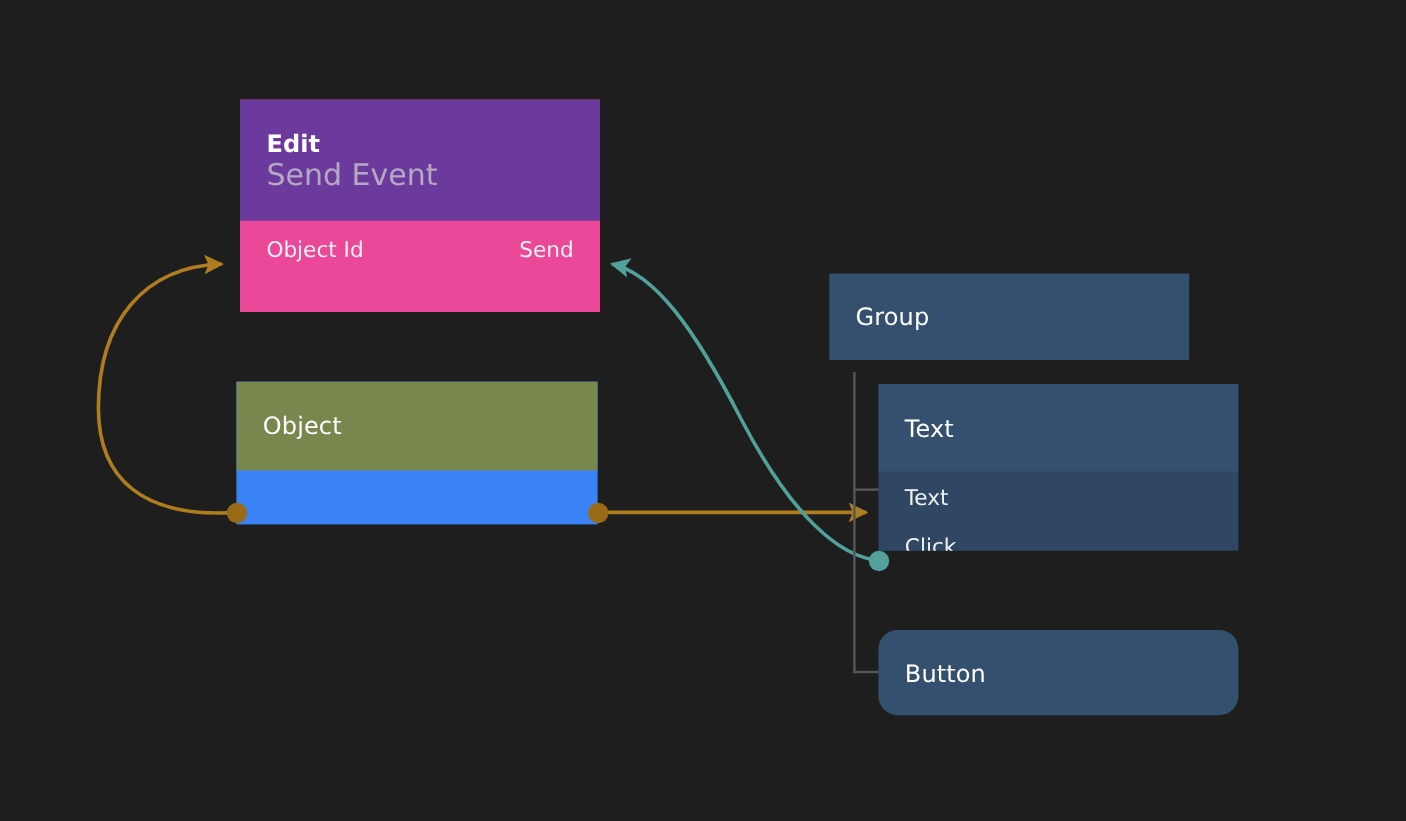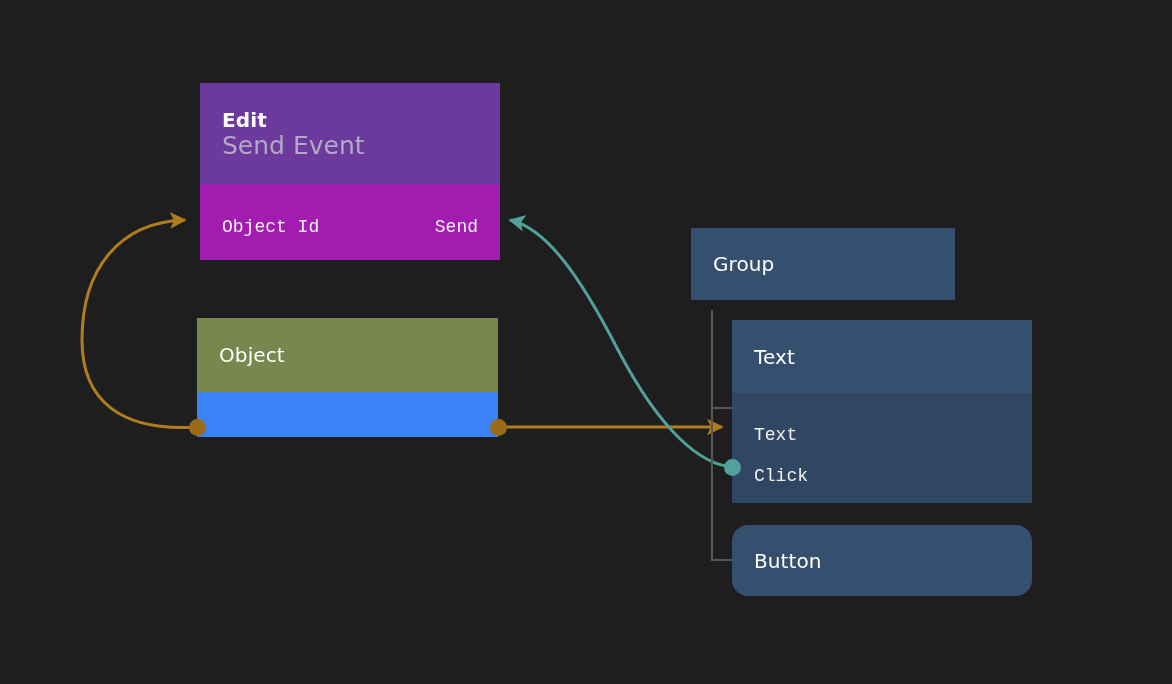--- a/index.html
+++ b/index.html
@@ -60,45 +60,44 @@
     color: #b4a8c4;
   }
   .node-body {
     box-sizing: border-box;
     width: 100%;
     padding: 0 22px;
     position: relative;
   }
   .port-row {
     display: flex;
-    align-items: flex-end;
+    align-items: flex-start;
     justify-content: space-between;
     height: 40px;
-    font-family: Liberation Mono, monospace;
   }
   .port-label {
     font-size: 18px;
     line-height: 22px;
     color: #f0f0f0;
     white-space: nowrap;
   }
   .port-label.right {
     text-align: right;
   }
   .port-spacer {
     flex: 1 1 auto;
   }
 
   
   #node-edit {
     left: 200px;
     top: 83px;
     width: 300px;
     height: 177px;
-    background: #a21caf;
+    background: #ec4899;
   }
   #node-edit .node-header {
     height: 101px;
     background: #6b3a9c;
     padding-top: 24px;
     justify-content: flex-start;
   }
   #node-edit .node-body {
     height: 76px;
     display: flex;
@@ -122,34 +121,34 @@
     height: 73px;
     display: flex;
     align-items: flex-start;
     padding-top: 13px;
   }
 
   
   #node-group {
     left: 691px;
     top: 228px;
-    width: 264px;
+    width: 300px;
     height: 72px;
     background: #34506e;
   }
   #node-group .node-header {
     height: 72px;
   }
 
   
   #node-text {
     left: 732px;
     top: 320px;
     width: 300px;
-    height: 183px;
+    height: 139px;
     background: #2f4762;
   }
   #node-text .node-header {
     height: 73px;
     background: #34506e;
   }
   #node-text .node-body {
     height: 110px;
     padding-top: 12px;
   }

